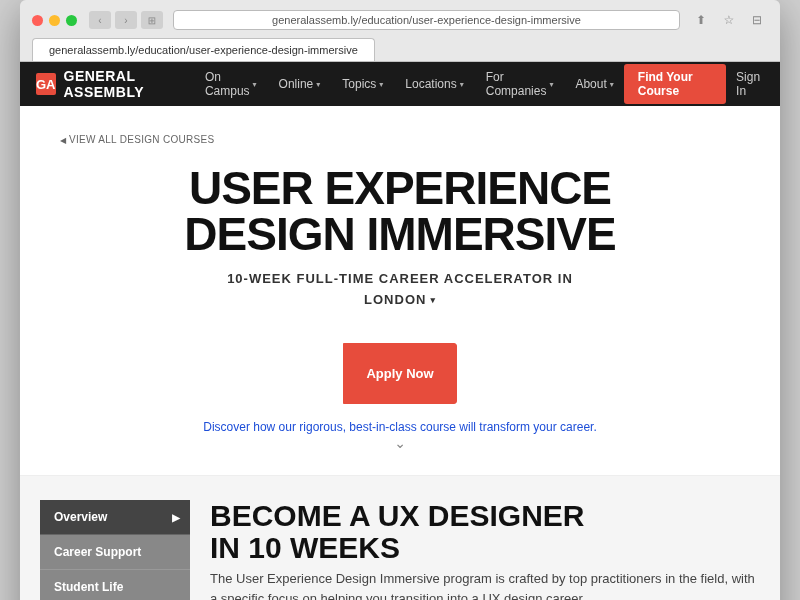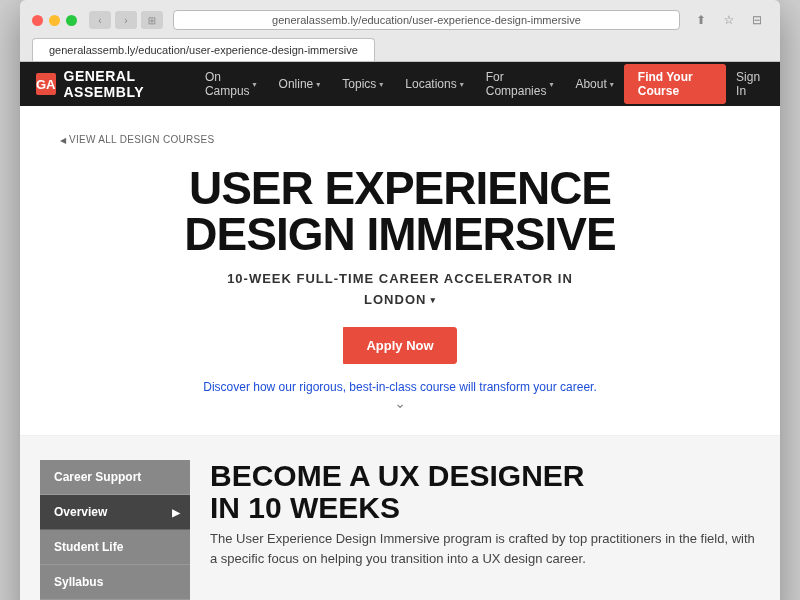--- a/index.html
+++ b/index.html
@@ -264,23 +264,24 @@
       cursor: pointer;
       border-radius: 3px 0 0 3px;
     }
 
     .btn-apply {
       background: #e74c3c;
       border: 1px solid #e74c3c;
       color: white;
       font-size: 13px;
       font-weight: 700;
-      padding: 10px 22px;
+      padding: 22px 22px;
       cursor: pointer;
       border-radius: 0 3px 3px 0;
+      margin-top: 16px;
     }
 
     .hero-desc {
       font-size: 12px;
       color: #1d4ed8;
       margin-bottom: 1px;
     }
 
     .scroll-indicator {
       font-size: 14px;
@@ -431,22 +432,22 @@
       <div class="hero-buttons">
         <button class="btn-apply">Apply Now</button>
       </div>
       <p class="hero-desc">Discover how our rigorous, best-in-class course will transform your career.</p>
       <div class="scroll-indicator">⌄</div>
     </div>
 
     <div class="lower-section">
 
       <div class="sidebar-nav">
+        <div class="sidebar-item active">Overview</div>
         <div class="sidebar-item">Career Support</div>
-        <div class="sidebar-item active">Overview</div>
         <div class="sidebar-item">Student Life</div>
         <div class="sidebar-item">Syllabus</div>
       </div>
 
       <div class="main-content">
         <h2 class="section-title">
           <span>BECOME A UX DESIGNER</span><br>
           <span>IN 10 WEEKS</span>
         </h2>
         <p class="section-body">The User Experience Design Immersive program is crafted by top practitioners in the field, with a specific focus on helping you transition into a UX design career.</p>

